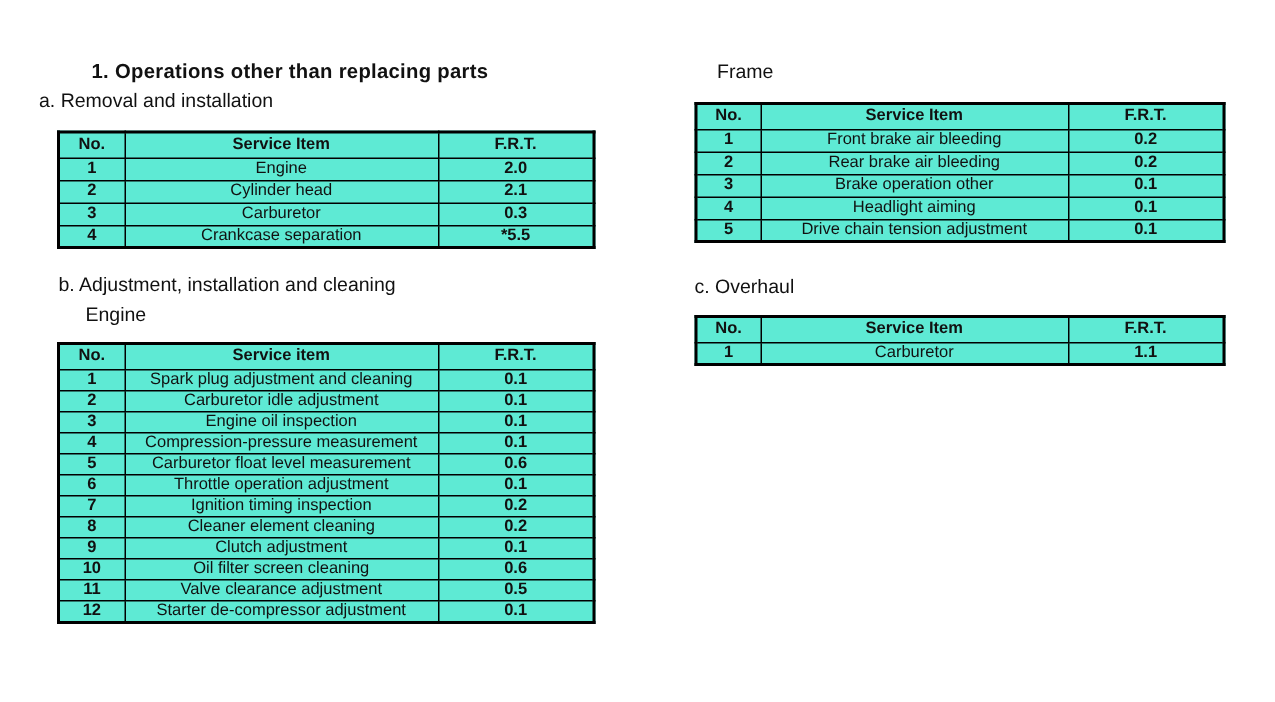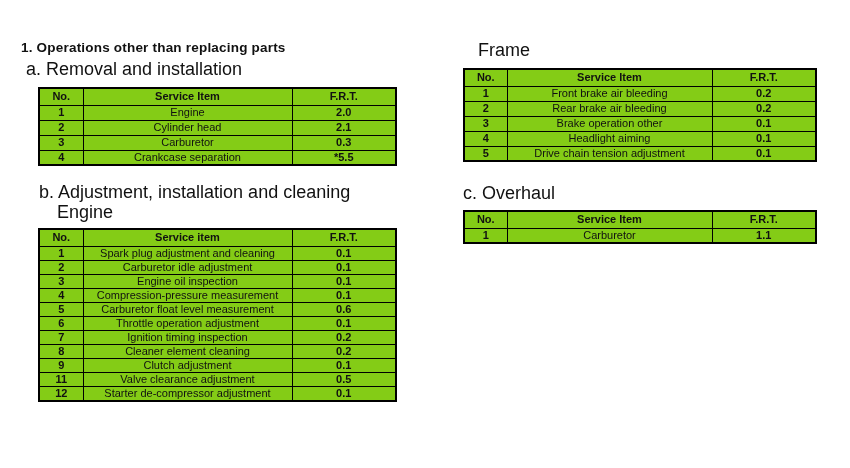--- a/index.html
+++ b/index.html
@@ -9,29 +9,30 @@
     font-family: "Liberation Sans", "DejaVu Sans", sans-serif;
     color: #111111;
     overflow: hidden;
     position: relative;
   }
   .abs { position: absolute; }
   .h-main {
     font-size: 13.5px;
     font-weight: bold;
     letter-spacing: 0.2px;
+    margin-left: 40px;
   }
   .h-sub {
-    font-size: 18px;
+    font-size: 13px;
     font-weight: normal;
   }
   table.frt {
     border-collapse: collapse;
     table-layout: fixed;
-    background: #84cc16;
+    background: #5eead4;
     border: 2px solid #000000;
   }
   table.frt th, table.frt td {
     border: 1.4px solid #000000;
     font-size: 11px;
     line-height: 1;
     overflow: hidden;
     white-space: nowrap;
   }
   table.frt th {
@@ -159,20 +160,25 @@
         <td class="col-no">8</td>
         <td class="col-item">Cleaner element cleaning</td>
         <td class="col-frt">0.2</td>
       </tr>
       <tr>
         <td class="col-no">9</td>
         <td class="col-item">Clutch adjustment</td>
         <td class="col-frt">0.1</td>
       </tr>
       <tr>
+        <td class="col-no">10</td>
+        <td class="col-item">Oil filter screen cleaning</td>
+        <td class="col-frt">0.6</td>
+      </tr>
+      <tr>
         <td class="col-no">11</td>
         <td class="col-item">Valve clearance adjustment</td>
         <td class="col-frt">0.5</td>
       </tr>
       <tr>
         <td class="col-no">12</td>
         <td class="col-item">Starter de-compressor adjustment</td>
         <td class="col-frt">0.1</td>
       </tr>
     </tbody>

